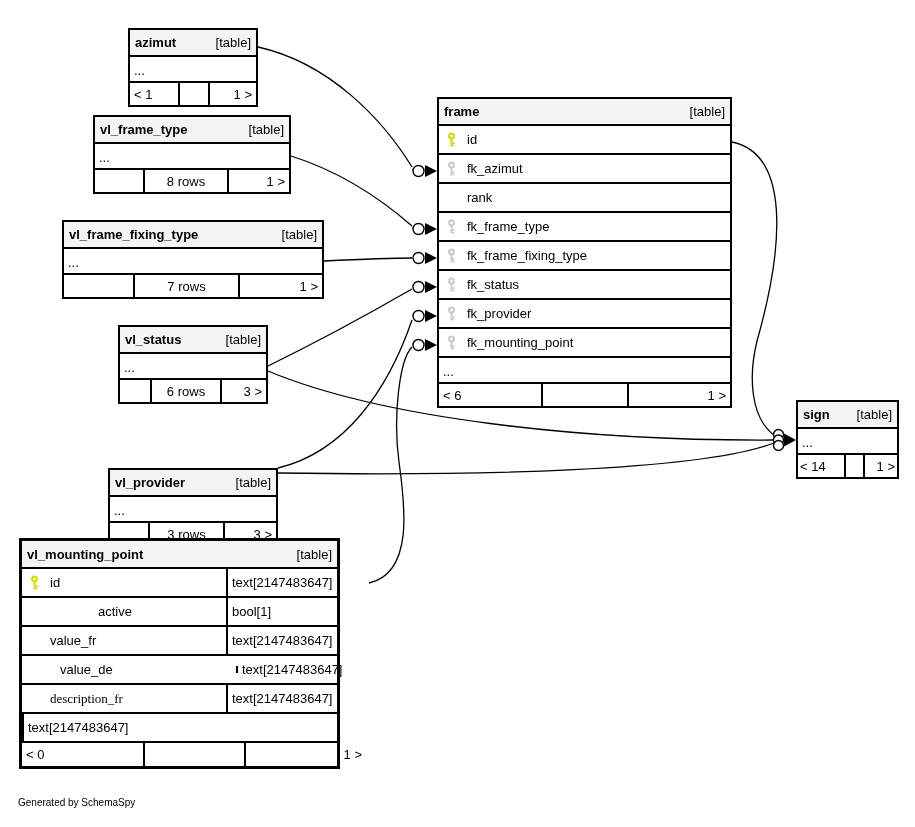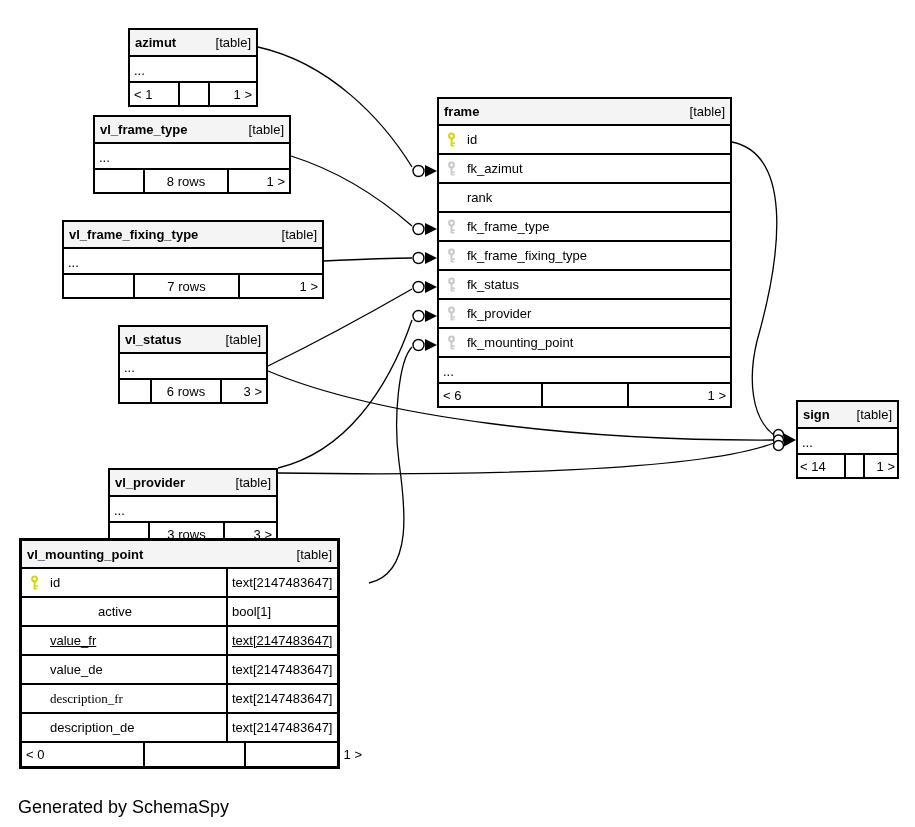--- a/index.html
+++ b/index.html
@@ -21,21 +21,21 @@
   .cell.mid{justify-content:center;}
   .cell.right{justify-content:flex-end;margin-left:auto;}
   .row{height:29px;box-sizing:border-box;border-bottom:2px solid #000;
        display:flex;align-items:center;padding:0 6px;}
   .row:last-of-type{border-bottom:none;}
   .keyicon{width:13px;height:15px;margin-right:9px;flex:0 0 13px;display:inline-block;}
   .namecell{box-sizing:border-box;height:100%;display:flex;align-items:center;padding:0 6px;}
   .typecell{box-sizing:border-box;height:100%;display:flex;align-items:center;
             border-left:2px solid #000;padding:0 4px;flex:1;}
   .edges{position:absolute;left:0;top:0;z-index:2;pointer-events:none;}
-  .note{position:absolute;left:18px;top:797px;font-size:18px;}
+  .note{position:absolute;left:18px;top:797px;font-size:10px;}
 </style>
 </head>
 <body>
 
 <div class="canvas">
 
   <div class="tbl" style="left:128px;top:28px;width:130px;">
     <div class="hdr">
       <span class="nm">azimut</span>
       <span>[table]</span>
@@ -218,46 +218,42 @@
       </span>
       <span class="typecell">text[2147483647]</span>
     </div>
     <div class="row" style="padding:0;">
       <span class="namecell" style="flex:0 0 204px;gap:48px;">
         <span class="keyicon"></span>
         <span>active</span>
       </span>
       <span class="typecell">bool[1]</span>
     </div>
-    <div class="row" style="padding:0;text-decoration:underline;">
+    <div class="row" style="padding:0;">
       <span class="namecell" style="flex:0 0 204px;">
         <span class="keyicon"></span>
         <span>value_fr</span>
       </span>
       <span class="typecell">text[2147483647]</span>
     </div>
-    <div class="row" style="padding:0;">
+    <div class="row" style="padding:10px;">
       <span class="namecell" style="flex:0 0 204px;">
         <span class="keyicon"></span>
         <span>value_de</span>
       </span>
       <span class="typecell">text[2147483647]</span>
     </div>
     <div class="row" style="padding:0;">
       <span class="namecell" style="flex:0 0 204px;font-family:Liberation Serif, serif;">
         <span class="keyicon"></span>
         <span>description_fr</span>
       </span>
       <span class="typecell">text[2147483647]</span>
     </div>
     <div class="row" style="padding:0;border-bottom:2px solid #000;">
-      <span class="namecell" style="flex:0 0 204px;">
-        <span class="keyicon"></span>
-        <span>description_de</span>
-      </span>
       <span class="typecell">text[2147483647]</span>
     </div>
     <div class="ftr">
       <span class="cell left" style="flex:0 0 121px;">&lt; 0</span>
       <span class="cell mid" style="flex:0 0 101px;"></span>
       <span class="cell right" style="flex:0 0 122px;">1 &gt;</span>
     </div>
   </div>
 
   <svg class="edges" width="915" height="827">

